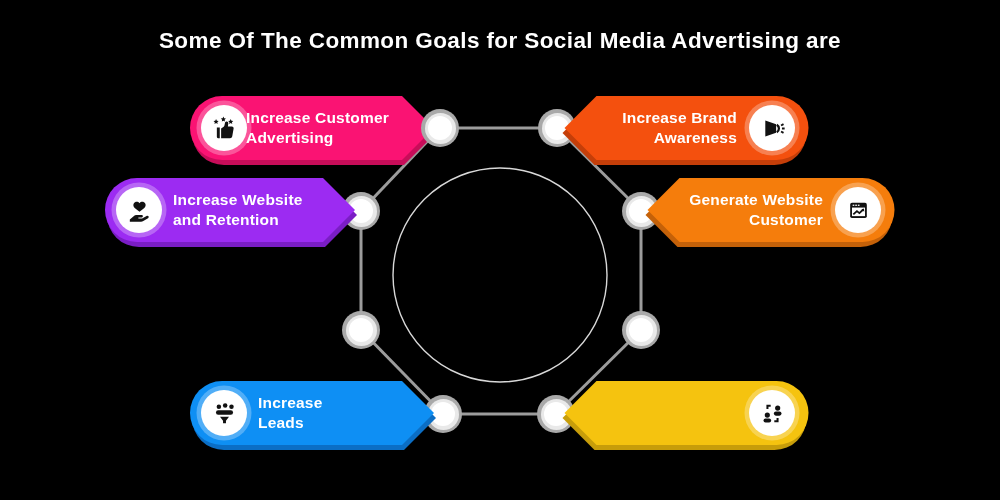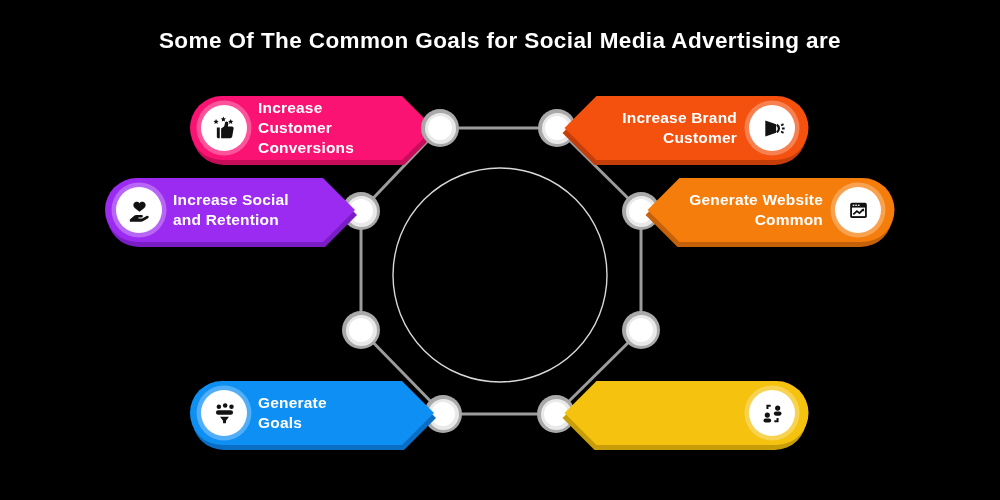--- a/index.html
+++ b/index.html
@@ -93,79 +93,79 @@
       <path d="M32,0 H212 L244,32 L212,64 H32 A32,32 0 0 1 32,0 Z" fill="#FA1373"></path>
     </svg>
     <div class="icon-circle" style="left:11px">
       <svg viewBox="0 0 24 24">
         <path class="ic" id="star1" d="M4.5,3.6 l0.7,1.5 1.6,0.2 -1.2,1.1 0.3,1.6 -1.4,-0.8 -1.4,0.8 0.3,-1.6 -1.2,-1.1 1.6,-0.2 Z"></path>
         <path class="ic" d="M11,1.4 l0.7,1.5 1.6,0.2 -1.2,1.1 0.3,1.6 -1.4,-0.8 -1.4,0.8 0.3,-1.6 -1.2,-1.1 1.6,-0.2 Z"></path>
         <path class="ic" d="M17.5,3.6 l0.7,1.5 1.6,0.2 -1.2,1.1 0.3,1.6 -1.4,-0.8 -1.4,0.8 0.3,-1.6 -1.2,-1.1 1.6,-0.2 Z"></path>
         <path class="ic" d="M5.2,11.2 h2.6 v9.4 H6.2 a1,1 0 0 1 -1,-1 Z M9,20.6 V12 l2.3,-1.6 c0.4,-0.3 0.6,-0.7 0.7,-1.2 l0.4,-2.1 c0.1,-0.8 0.8,-1.3 1.5,-1.3 0.9,0 1.6,0.8 1.5,1.7 l-0.4,2.7 h3.6 c1,0 1.7,0.9 1.5,1.8 l-1.2,6.9 c-0.2,1 -1,1.7 -2,1.7 Z"></path>
       </svg>
     </div>
-    <div class="btxt" style="left:68px;right:38px">
+    <div class="btxt" style="left:56px;right:38px">
       <span>Increase Customer</span>
-      <span>Conversions</span>
+      <span>Advertising</span>
     </div>
   </div>
 
   <div class="banner" style="left:105px;top:178px;width:250px">
     <svg class="shape" width="253" height="70" viewBox="0 0 253 70">
       <path transform="translate(2,5)" d="M32,0 H218 L250,32 L218,64 H32 A32,32 0 0 1 32,0 Z" fill="#7A1DC5"></path>
       <path d="M32,0 H218 L250,32 L218,64 H32 A32,32 0 0 1 32,0 Z" fill="#9C2BF2"></path>
     </svg>
     <div class="icon-circle" style="left:11px">
       <svg viewBox="0 0 24 24">
         <path class="ic" d="M12,5.6 c1.3,-1.8 4,-1.7 5.1,0.2 0.8,1.5 0.2,3.2 -1.1,4.3 L12,13.2 8,10.1 C6.7,9 6.1,7.3 6.9,5.8 8,3.9 10.7,3.8 12,5.6 Z"></path>
         <path class="ic" d="M3.4,19.9 l3.4,-2.9 c0.7,-0.6 1.6,-0.9 2.5,-0.9 h4.6 c0.6,0 1.1,0.5 1.1,1.1 0,0.6 -0.5,1.1 -1.1,1.1 h-2.9 v0.8 h3.3 l4,-2.3 c0.6,-0.3 1.3,-0.2 1.7,0.4 0.4,0.6 0.2,1.4 -0.4,1.7 l-4.6,2.7 c-0.5,0.3 -1,0.4 -1.5,0.4 H3.4 Z"></path>
       </svg>
     </div>
     <div class="btxt" style="left:68px;right:38px">
-      <span>Increase Social</span>
+      <span>Increase Website</span>
       <span>and Retention</span>
     </div>
   </div>
 
 
   <div class="banner" style="left:190px;top:381px;width:244px">
     <svg class="shape" width="247" height="70" viewBox="0 0 247 70">
       <path transform="translate(2,5)" d="M32,0 H212 L244,32 L212,64 H32 A32,32 0 0 1 32,0 Z" fill="#0B6EC5"></path>
       <path d="M32,0 H212 L244,32 L212,64 H32 A32,32 0 0 1 32,0 Z" fill="#0E8FF4"></path>
     </svg>
     <div class="icon-circle" style="left:11px">
       <svg viewBox="0 0 24 24">
         <circle class="ic" cx="7" cy="5.9" r="2"></circle>
         <circle class="ic" cx="12.6" cy="4.9" r="2"></circle>
         <circle class="ic" cx="18.2" cy="5.9" r="2"></circle>
         <rect class="ic" x="4.4" y="9" width="15.2" height="4" rx="2"></rect>
         <polygon class="ic" points="8,14.8 16,14.8 13.3,18.5 13.3,20.7 10.7,20.7 10.7,18.5"></polygon>
       </svg>
     </div>
     <div class="btxt" style="left:68px;right:38px">
-      <span>Generate</span>
-      <span>Goals</span>
+      <span>Increase</span>
+      <span>Leads</span>
     </div>
   </div>
 
   <div class="banner" style="left:563px;top:96px;width:244px">
     <svg class="shape" width="247" height="70" viewBox="0 0 244 70">
       <path transform="translate(-2,5)" d="M32,0 L0,32 L32,64 H212 A32,32 0 0 0 212,0 Z" fill="#C43E09"></path>
       <path d="M32,0 L0,32 L32,64 H212 A32,32 0 0 0 212,0 Z" fill="#F4500E"></path>
     </svg>
     <div class="icon-circle" style="right:12px">
       <svg viewBox="0 0 24 24">
         <polygon class="ic" points="5.6,4.8 5.6,19.2 15.2,15.7 15.2,8.3"></polygon>
         <path class="ics" stroke-width="2" d="M15.8,8.6 a4,4 0 0 1 0,6.8"></path>
         <path class="ics" stroke-width="1.6" d="M19.6,9.4 l2.2,-1.3 M20.4,12 h2.4 M19.6,14.6 l2.2,1.3"></path>
       </svg>
     </div>
     <div class="btxt right" style="left:45px;right:70px">
       <span>Increase Brand</span>
-      <span>Customer</span>
+      <span>Awareness</span>
     </div>
   </div>
 
   <div class="banner" style="left:646px;top:178px;width:247px">
     <svg class="shape" width="250" height="70" viewBox="0 0 247 70">
       <path transform="translate(-2,5)" d="M32,0 L0,32 L32,64 H215 A32,32 0 0 0 215,0 Z" fill="#C46109"></path>
       <path d="M32,0 L0,32 L32,64 H215 A32,32 0 0 0 215,0 Z" fill="#F57D0C"></path>
     </svg>
     <div class="icon-circle" style="right:12px">
       <svg viewBox="0 0 24 24">
@@ -173,21 +173,21 @@
         <rect x="6.2" y="9.4" width="11.6" height="7.6" fill="#fff"></rect>
         <rect x="6.8" y="6.8" width="1.5" height="1.1" fill="#fff"></rect>
         <rect x="9.1" y="6.8" width="1.5" height="1.1" fill="#fff"></rect>
         <rect x="11.4" y="6.8" width="1.5" height="1.1" fill="#fff"></rect>
         <polyline class="ics" stroke-width="1.6" points="7.4,15.4 10.6,12.5 12.8,14.3 16.2,11.1"></polyline>
         <polygon class="ic" points="16.9,10.3 17.1,13 14.7,11"></polygon>
       </svg>
     </div>
     <div class="btxt right" style="left:35px;right:70px">
       <span>Generate Website</span>
-      <span>Common</span>
+      <span>Customer</span>
     </div>
   </div>
 
 
   <div class="banner" style="left:563px;top:381px;width:244px">
     <svg class="shape" width="247" height="70" viewBox="0 0 244 70">
       <path transform="translate(-2,5)" d="M32,0 L0,32 L32,64 H212 A32,32 0 0 0 212,0 Z" fill="#C79D0A"></path>
       <path d="M32,0 L0,32 L32,64 H212 A32,32 0 0 0 212,0 Z" fill="#F5C30F"></path>
     </svg>
     <div class="icon-circle" style="right:12px">

